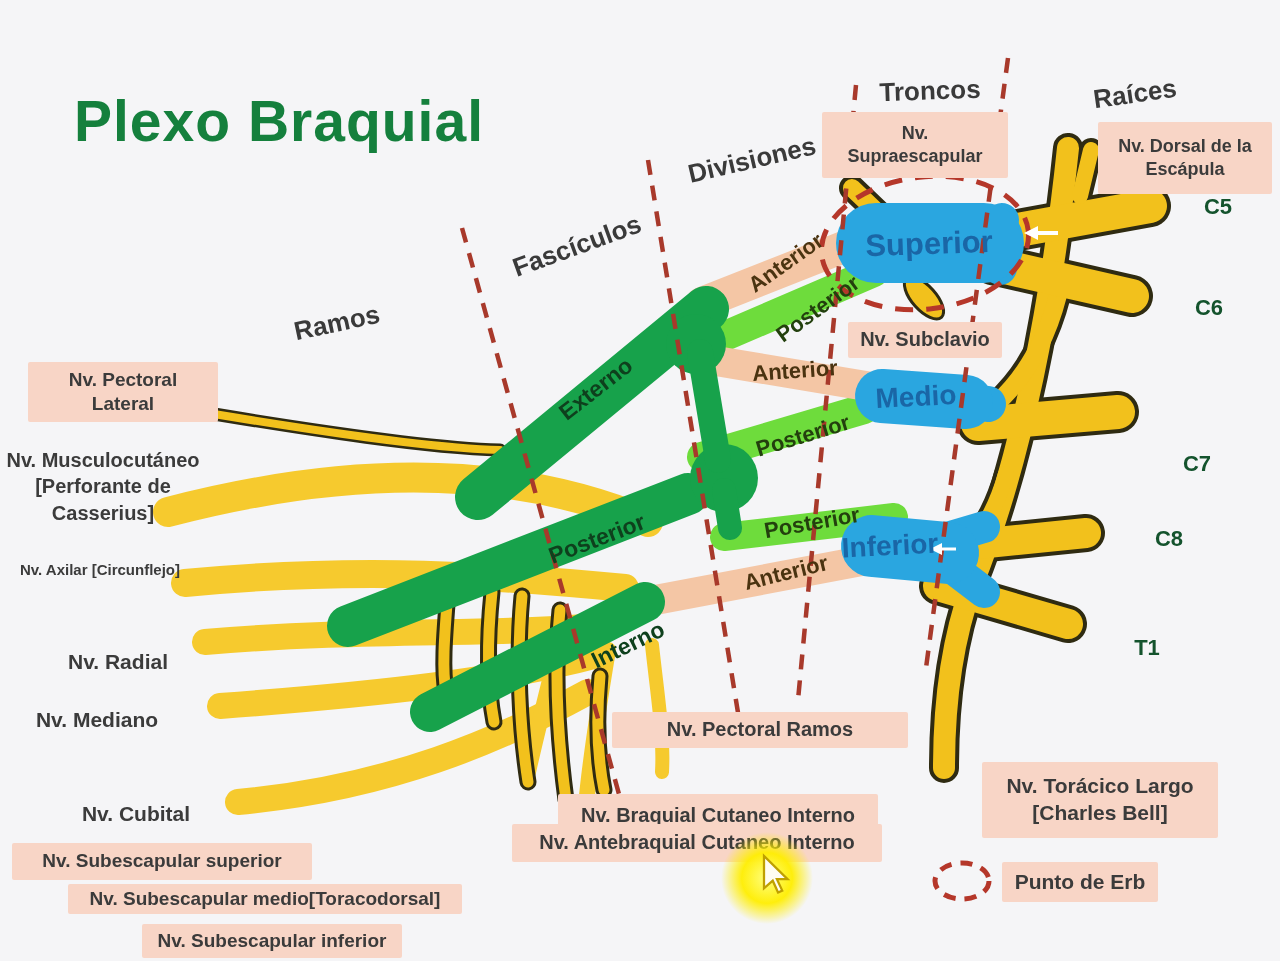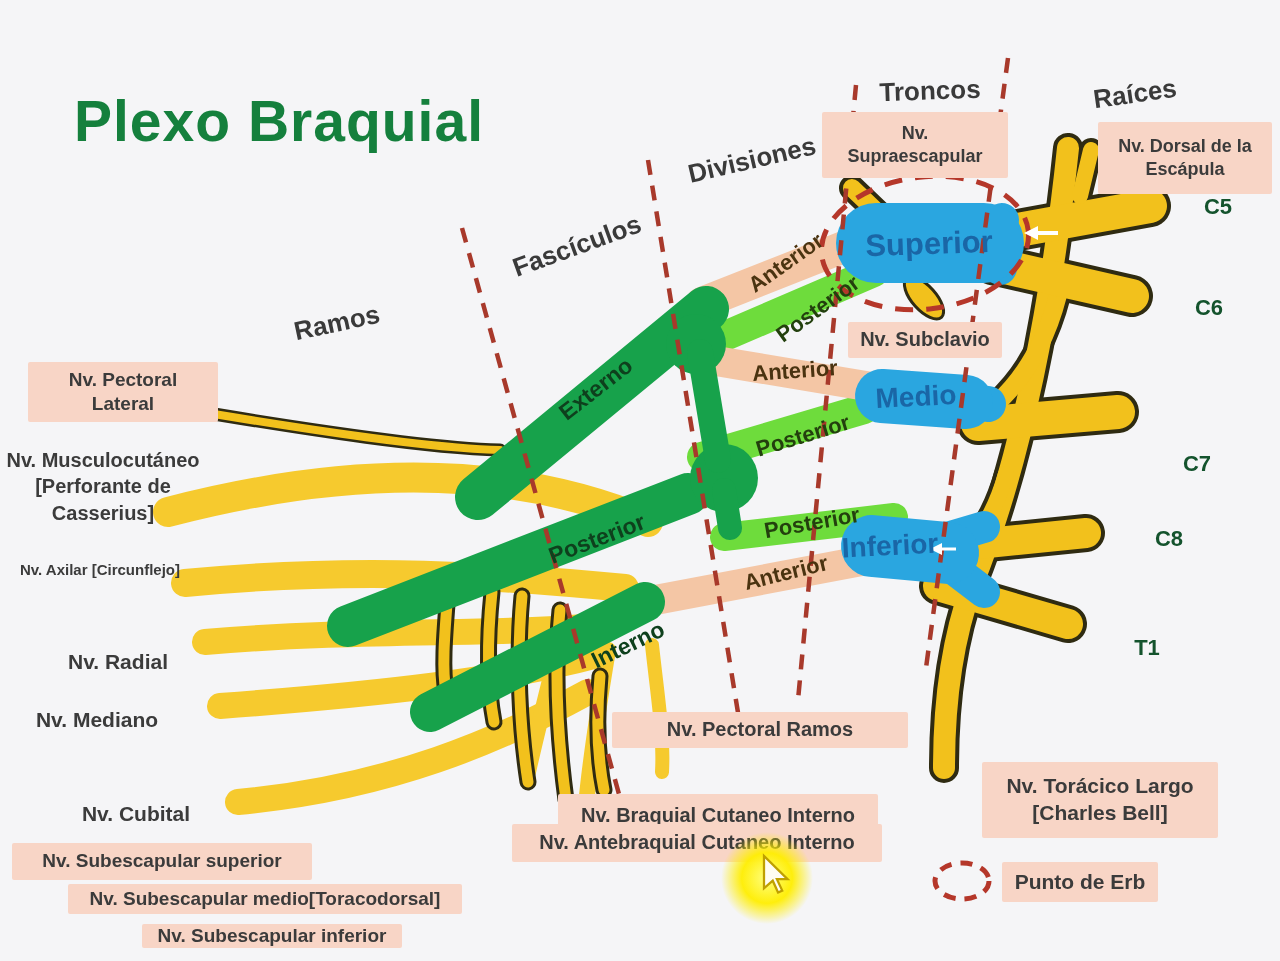--- a/index.html
+++ b/index.html
@@ -206,21 +206,21 @@
   </div>
   <div class="pink-box" style="left:12px;top:843px;width:300px;height:37px;font-size:19px;">
     <div>Nv. Subescapular superior</div>
   </div>
   <div class="pink-box" style="left:1002px;top:862px;width:156px;height:40px;font-size:21px;">
     <div>Punto de Erb</div>
   </div>
   <div class="pink-box" style="left:68px;top:884px;width:394px;height:30px;font-size:19px;">
     <div>Nv. Subescapular medio[Toracodorsal]</div>
   </div>
-  <div class="pink-box" style="left:142px;top:924px;width:260px;height:24px;font-size:19px;">
+  <div class="pink-box" style="left:142px;top:924px;width:260px;height:34px;font-size:19px;">
     <div>Nv. Subescapular inferior</div>
   </div>
 
   <div class="plain-label" style="left:-6px;top:447px;width:218px;font-size:20px;">Nv. Musculocutáneo [Perforante de Casserius]</div>
   <div class="plain-label" style="left:0px;top:560px;width:200px;font-size:15px;">Nv. Axilar [Circunflejo]</div>
   <div class="plain-label" style="left:18px;top:648px;width:200px;font-size:21px;">Nv. Radial</div>
   <div class="plain-label" style="left:-3px;top:706px;width:200px;font-size:21px;">Nv. Mediano</div>
   <div class="plain-label" style="left:36px;top:800px;width:200px;font-size:21px;">Nv. Cubital</div>
 
   <svg id="pointer-svg" width="1280" height="961" viewBox="0 0 1280 961">

